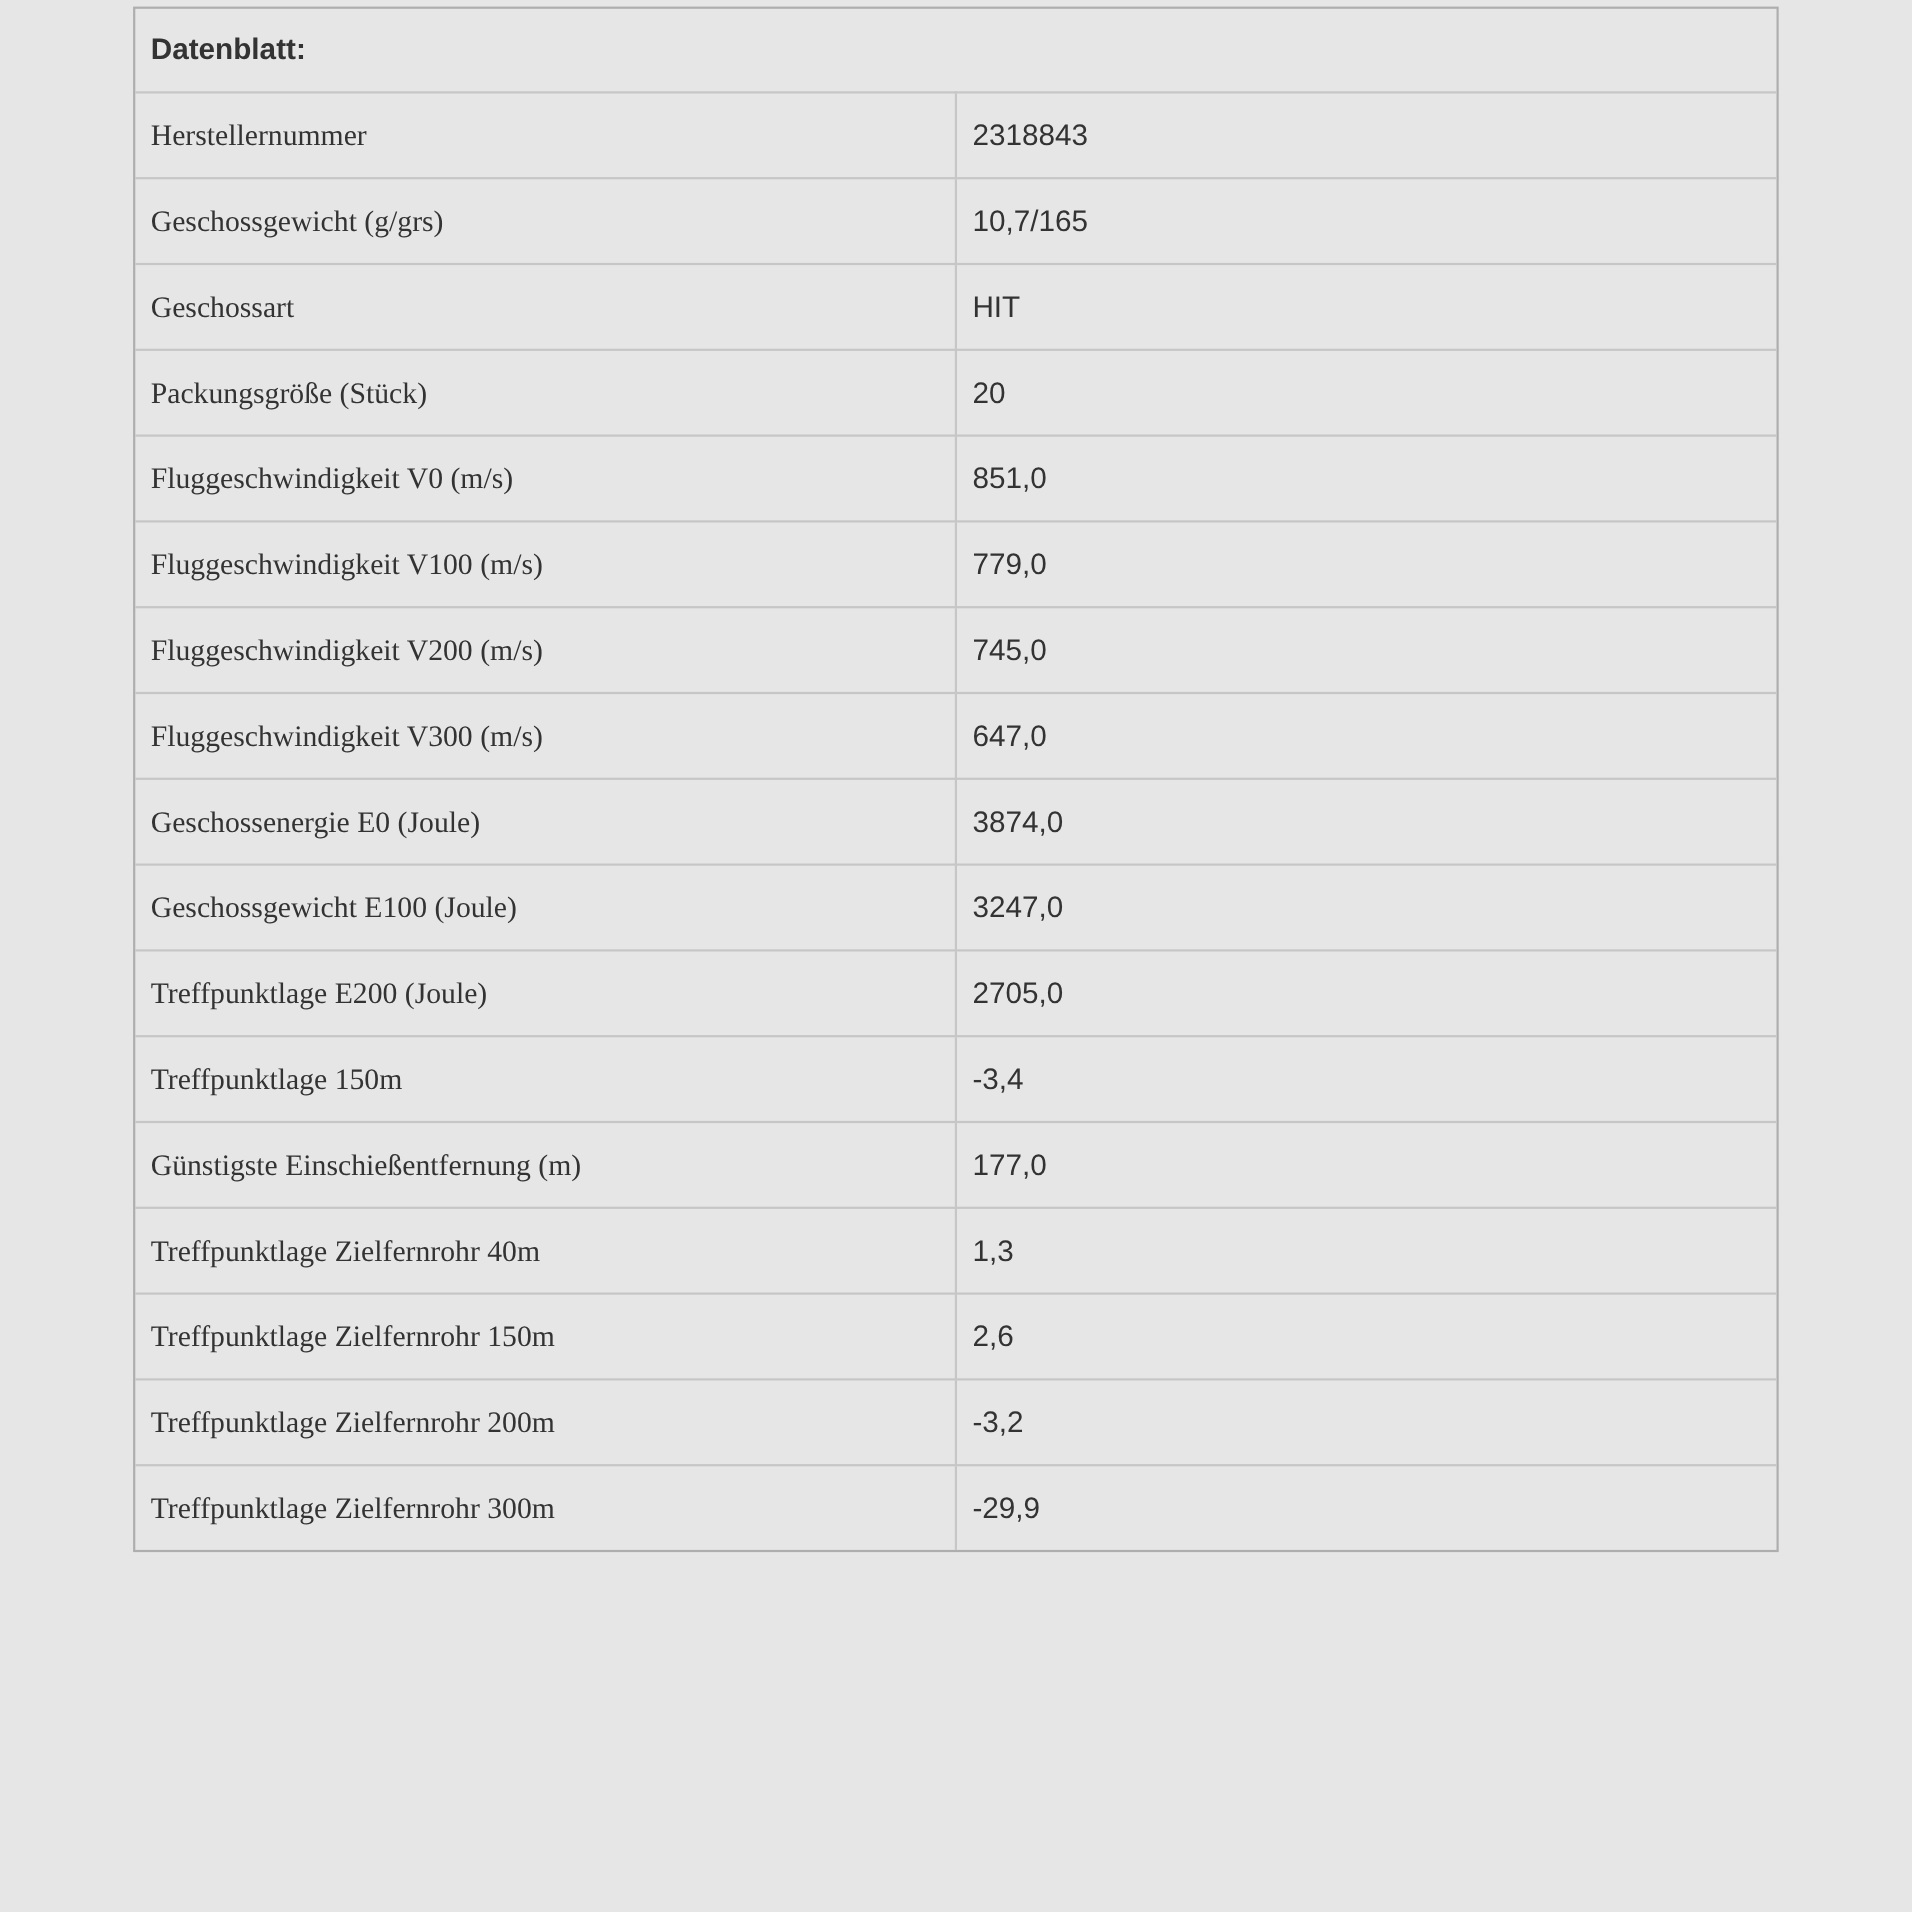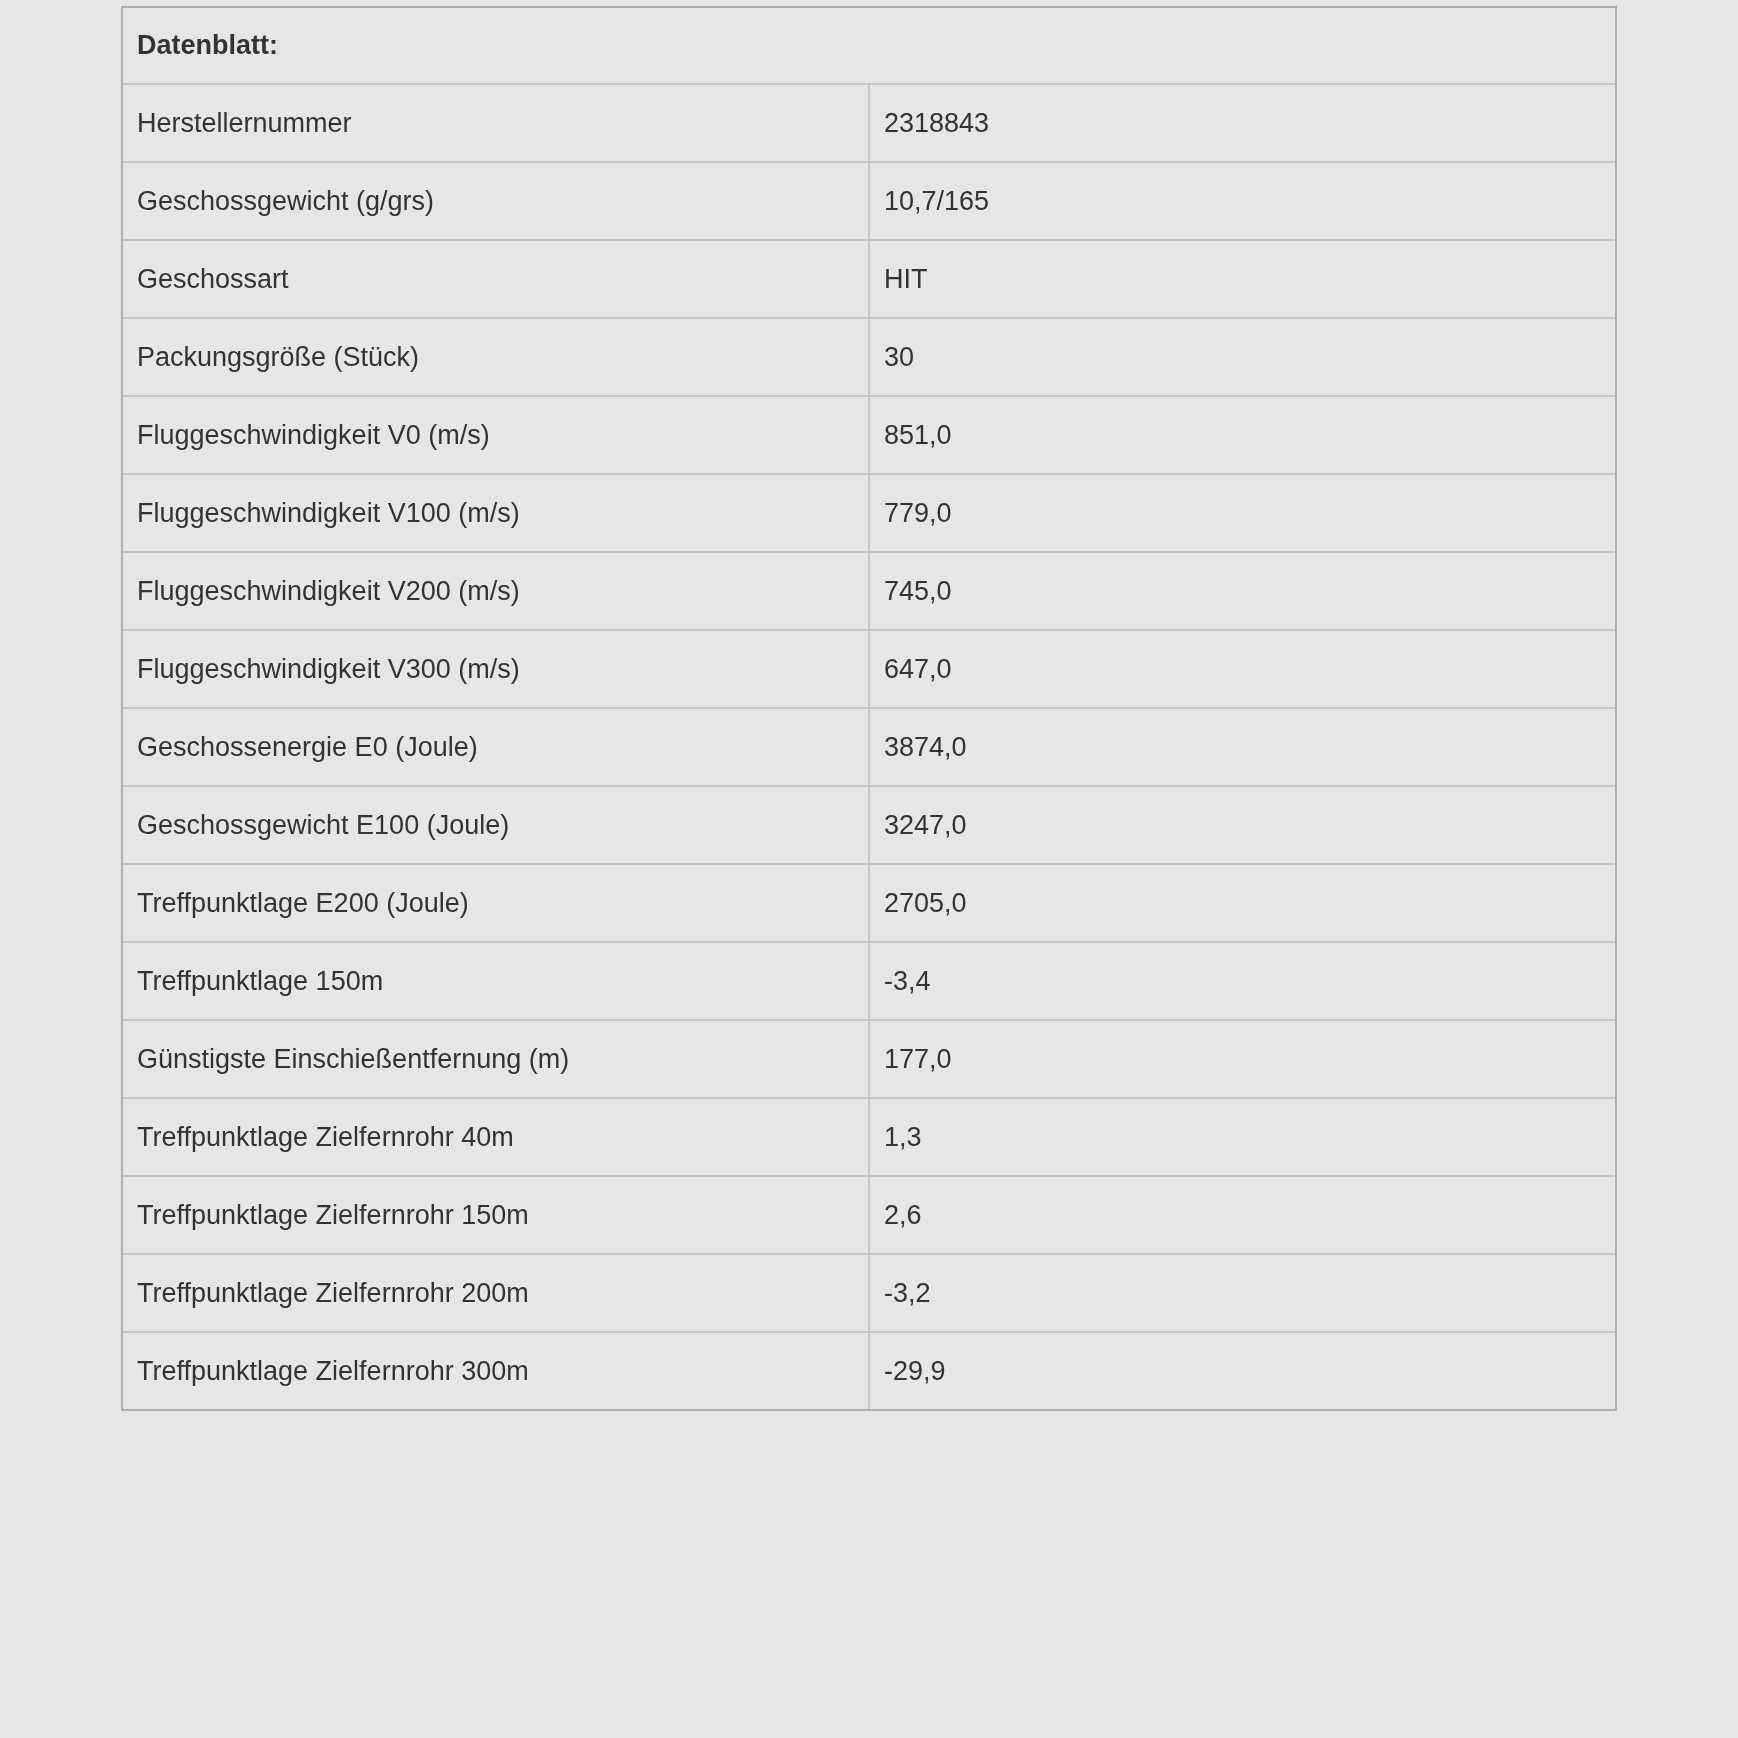--- a/index.html
+++ b/index.html
@@ -43,21 +43,21 @@
     overflow:hidden;
     white-space:nowrap;
   }
   table.datasheet thead th{
     font-weight:700;
     height:75px;
   }
   table.datasheet tbody td{
     height:76px;
   }
-  td.col-label{width:50%;}
+  td.col-label{width:50%;font-family:Liberation Serif, serif;}
   td.col-value{width:50%;}
 </style>
 </head>
 <body>
 
 <div class="datasheet-wrap">
   <table class="datasheet">
     <thead>
       <tr>
         <th colspan="2">Datenblatt:</th>
@@ -74,21 +74,21 @@
     <td class="col-value">10,7/165</td>
   </tr>
 
   <tr>
     <td class="col-label">Geschossart</td>
     <td class="col-value">HIT</td>
   </tr>
 
   <tr>
     <td class="col-label">Packungsgröße (Stück)</td>
-    <td class="col-value">30</td>
+    <td class="col-value">20</td>
   </tr>
 
   <tr>
     <td class="col-label">Fluggeschwindigkeit V0 (m/s)</td>
     <td class="col-value">851,0</td>
   </tr>
 
   <tr>
     <td class="col-label">Fluggeschwindigkeit V100 (m/s)</td>
     <td class="col-value">779,0</td>

